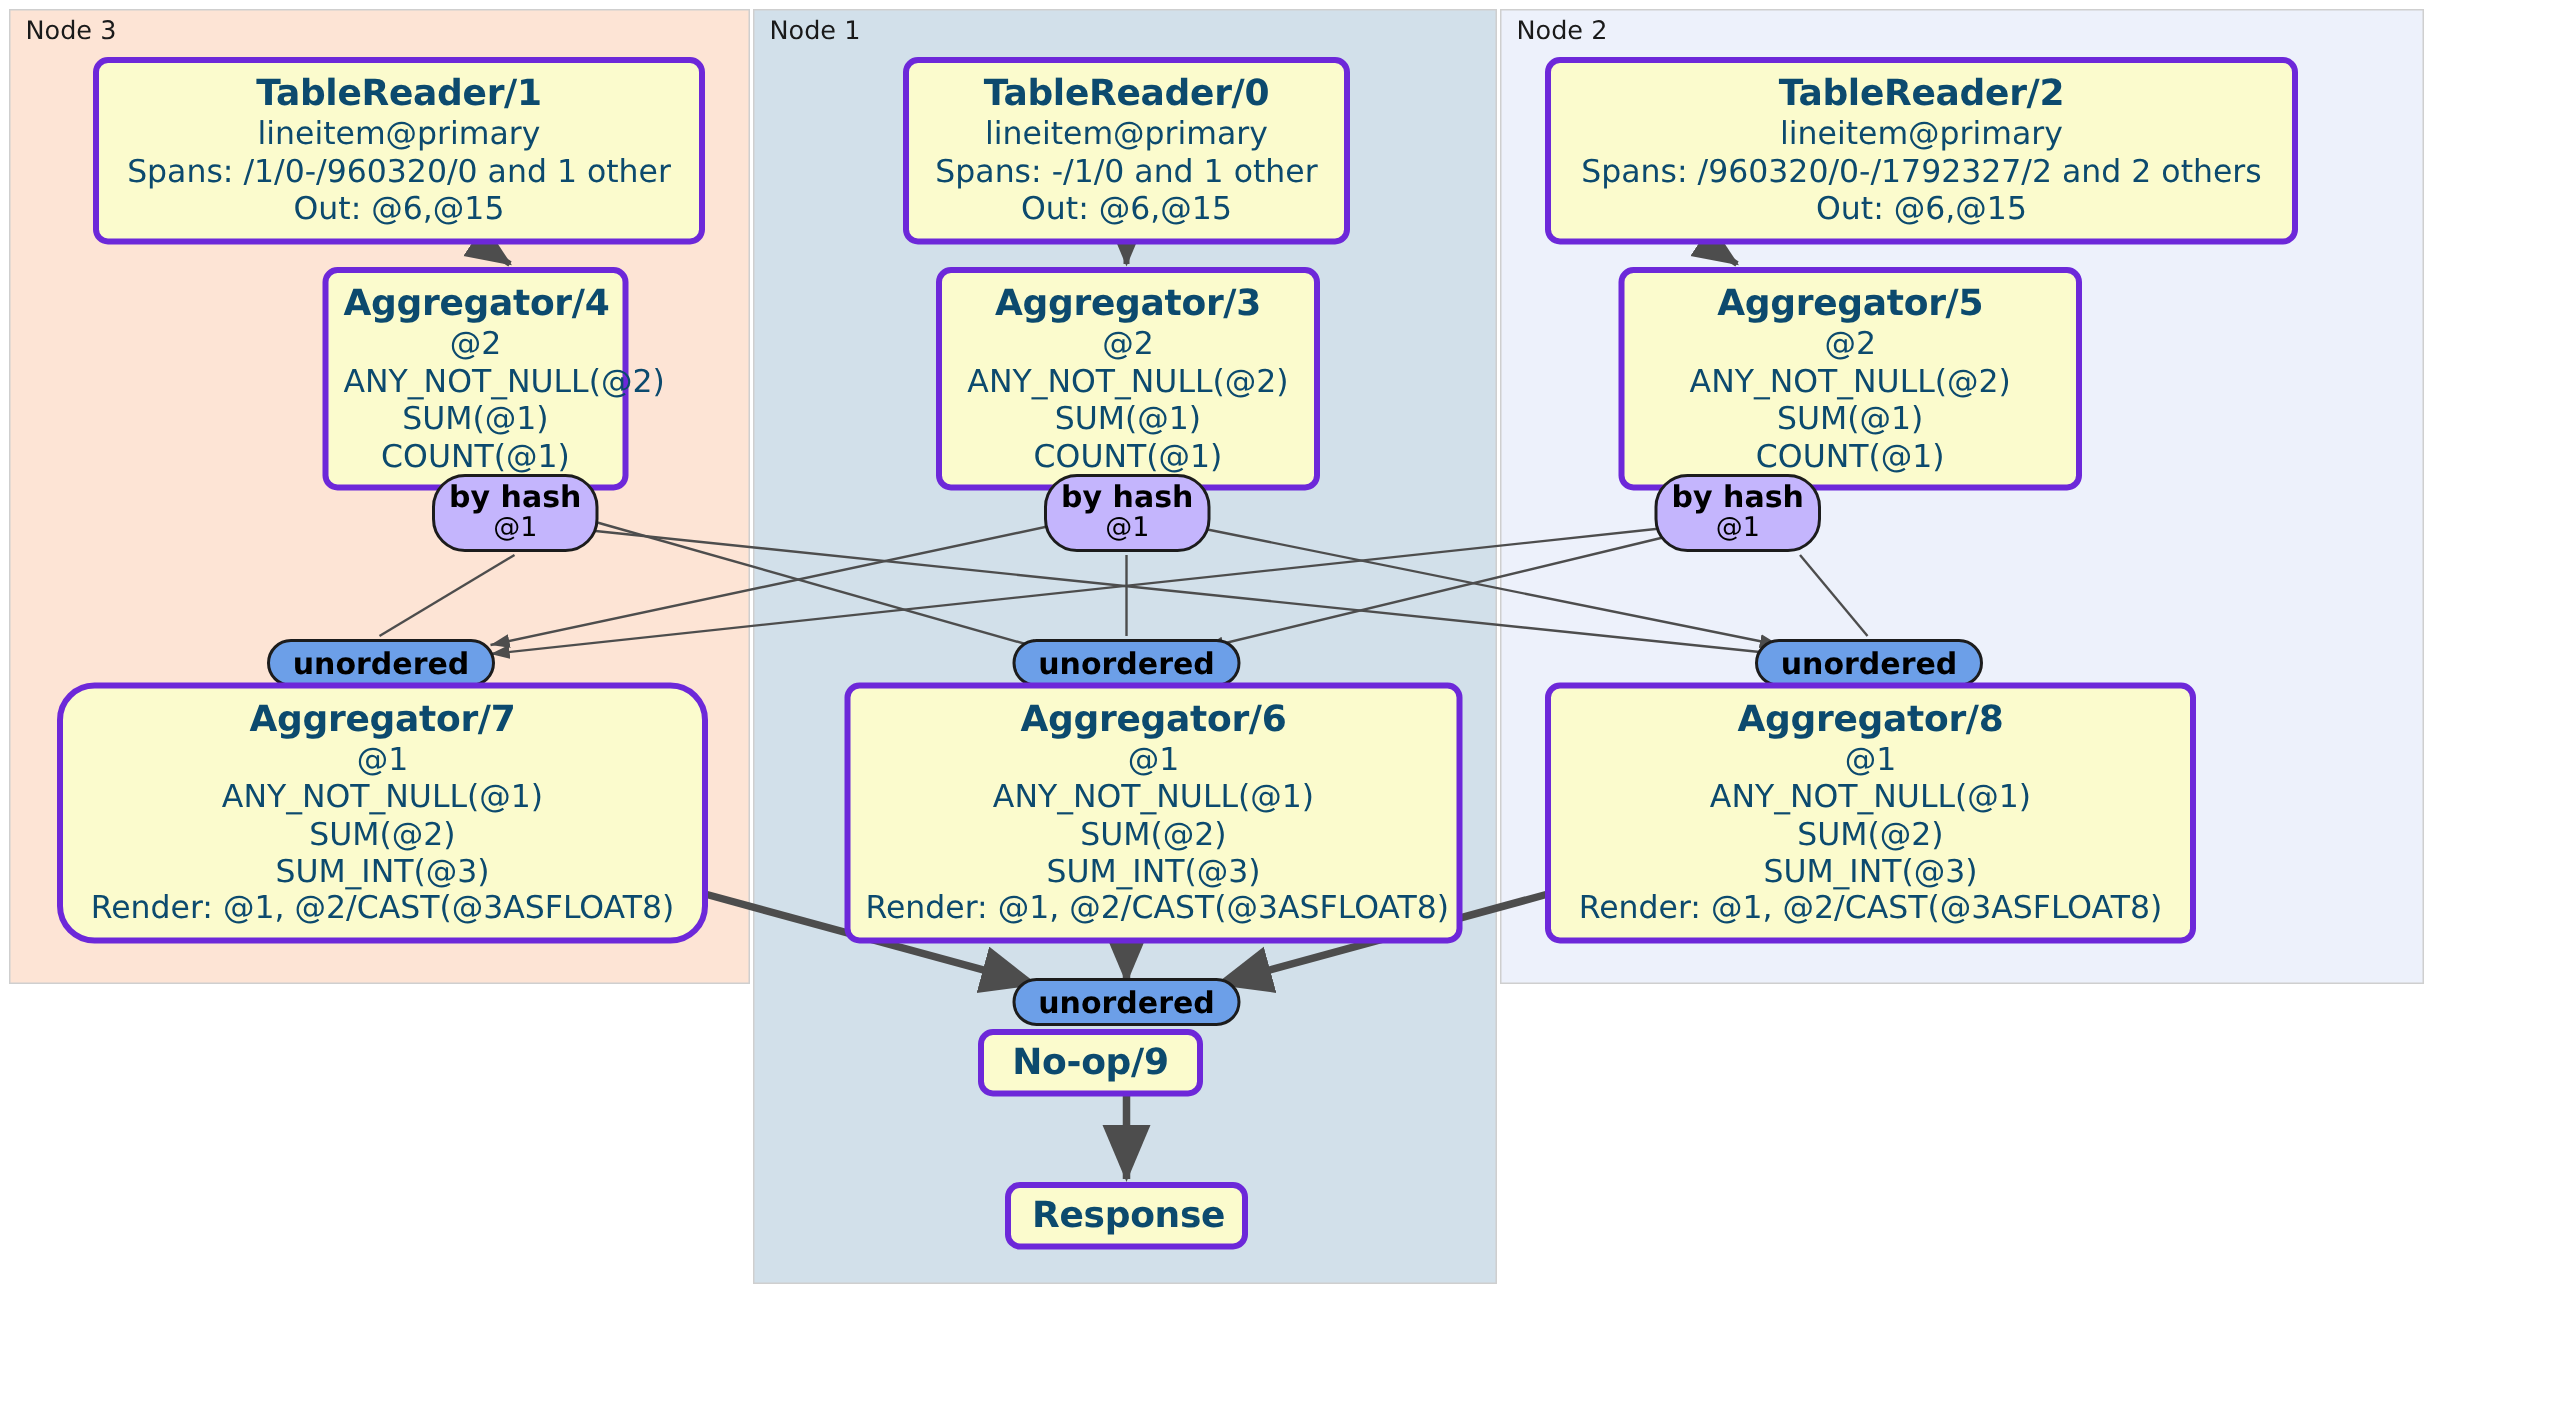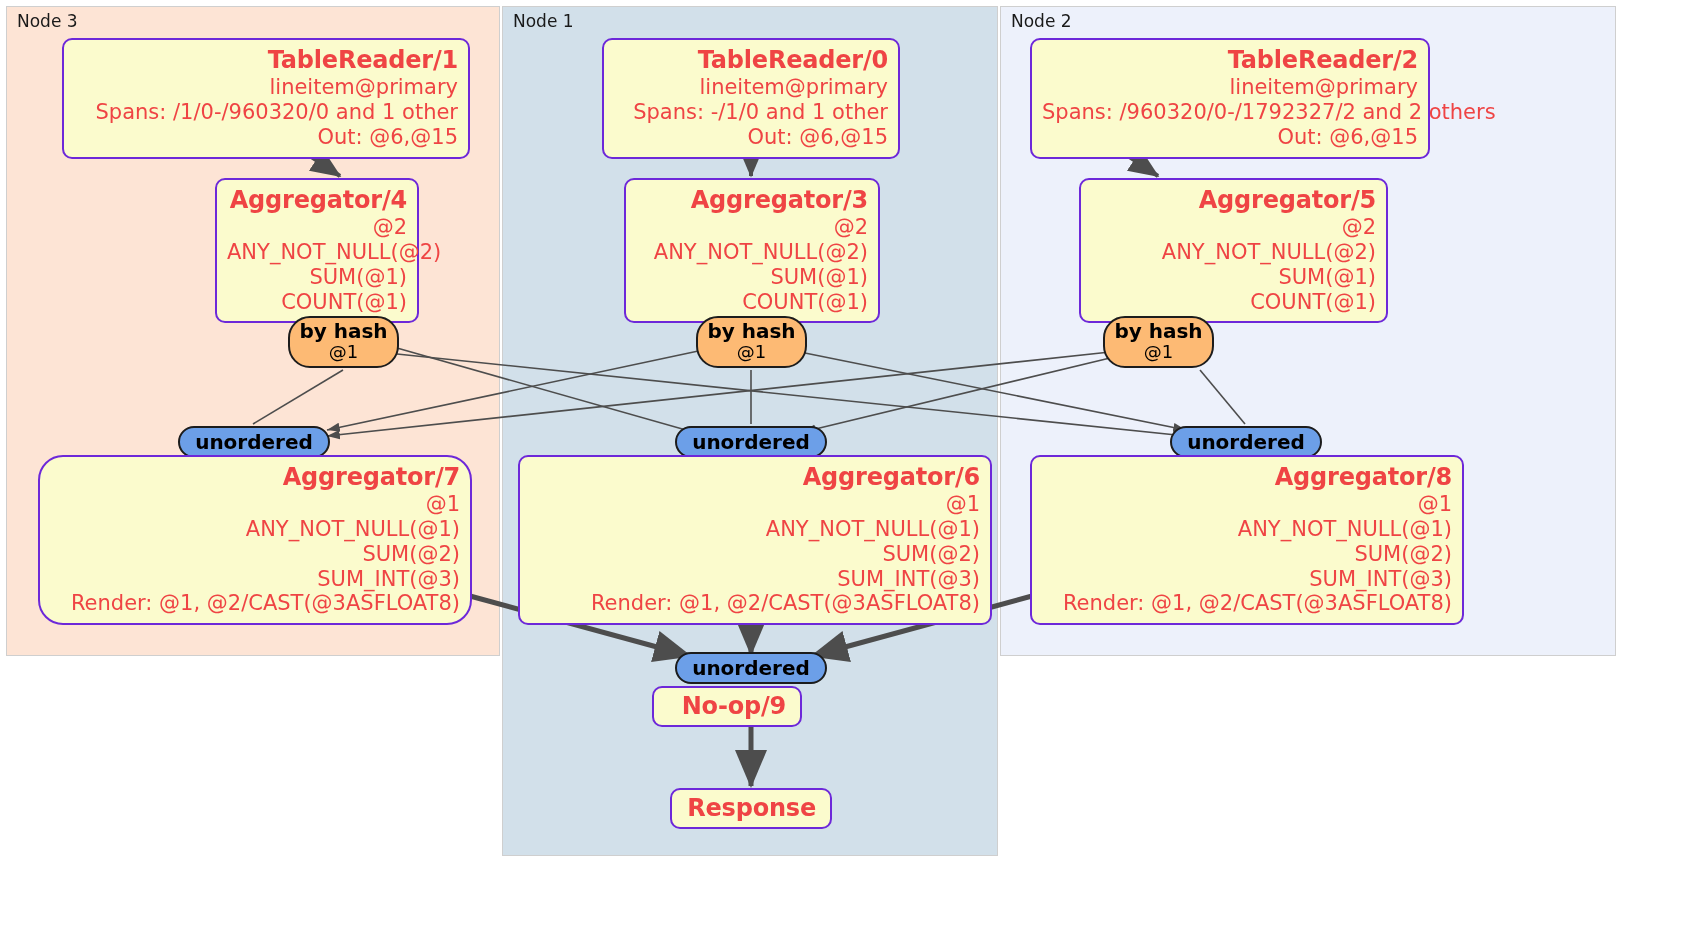--- a/index.html
+++ b/index.html
@@ -37,26 +37,26 @@
     color: #1a1a1a;
     font-family: "DejaVu Sans", sans-serif;
     white-space: nowrap;
   }
 
   
   .box {
     position: absolute;
     box-sizing: border-box;
     background: #fbfbcd;
-    border: 2px solid #6d28d9;
+    border: 4px solid #6d28d9;
     border-radius: 10px;
-    text-align: right;
+    text-align: center;
     padding: 6px 10px 7px 10px;
     line-height: 1.18;
-    color: #ef4444;
+    color: #0c4a6e;
   }
   .box .title {
     font-weight: bold;
     font-size: 24px;
     letter-spacing: -0.2px;
     display: block;
     margin-bottom: 1px;
   }
   .box .line {
     display: block;
@@ -86,21 +86,21 @@
     font-weight: bold;
     font-size: 20px;
     white-space: nowrap;
   }
   .pill .psub {
     display: block;
     font-size: 18px;
     white-space: nowrap;
   }
   .pill.hash {
-    background: #fdba74;
+    background: #c4b5fd;
   }
   .pill.unordered {
     background: #6c9fe8;
   }
 </style>
 </head>
 <body>
 
 <div id="stage">
 
@@ -156,21 +156,21 @@
     <span class="line">Out: @6,@15</span>
   </div>
 
   <div class="box" style="left:602px; top:38px; width:298px;">
     <span class="title">TableReader/0</span>
     <span class="line">lineitem@primary</span>
     <span class="line">Spans: -/1/0 and 1 other</span>
     <span class="line">Out: @6,@15</span>
   </div>
 
-  <div class="box" style="left:1030px; top:38px; width:400px;">
+  <div class="box" style="left:1030px; top:38px; width:502px;">
     <span class="title">TableReader/2</span>
     <span class="line">lineitem@primary</span>
     <span class="line">Spans: /960320/0-/1792327/2 and 2 others</span>
     <span class="line">Out: @6,@15</span>
   </div>
 
   <div class="box" style="left:215px; top:178px; width:204px;">
     <span class="title">Aggregator/4</span>
     <span class="line">@2</span>
     <span class="line">ANY_NOT_NULL(@2)</span>
@@ -223,21 +223,21 @@
 
   <div class="box" style="left:38px; top:455px; width:434px;border-radius:25px;">
     <span class="title">Aggregator/7</span>
     <span class="line">@1</span>
     <span class="line">ANY_NOT_NULL(@1)</span>
     <span class="line">SUM(@2)</span>
     <span class="line">SUM_INT(@3)</span>
     <span class="line">Render: @1, @2/CAST(@3ASFLOAT8)</span>
   </div>
 
-  <div class="box" style="left:518px; top:455px; width:474px;">
+  <div class="box" style="left:563px; top:455px; width:412px;">
     <span class="title">Aggregator/6</span>
     <span class="line">@1</span>
     <span class="line">ANY_NOT_NULL(@1)</span>
     <span class="line">SUM(@2)</span>
     <span class="line">SUM_INT(@3)</span>
     <span class="line">Render: @1, @2/CAST(@3ASFLOAT8)</span>
   </div>
 
   <div class="box" style="left:1030px; top:455px; width:434px;">
     <span class="title">Aggregator/8</span>

